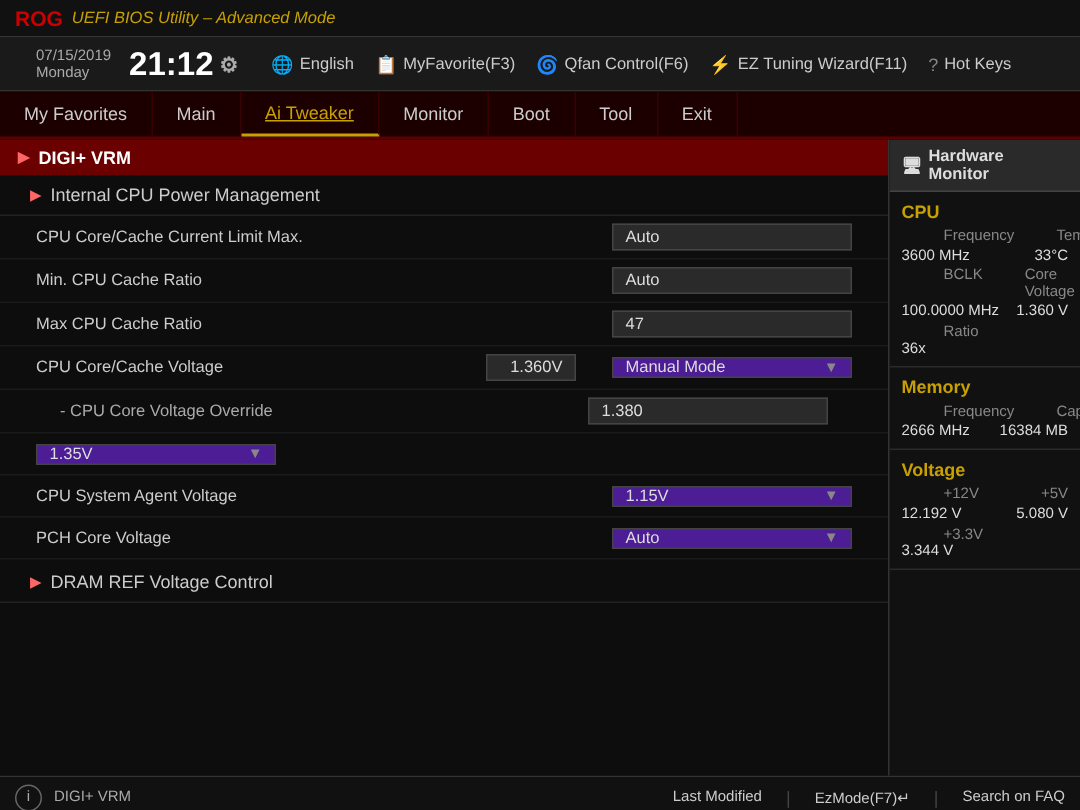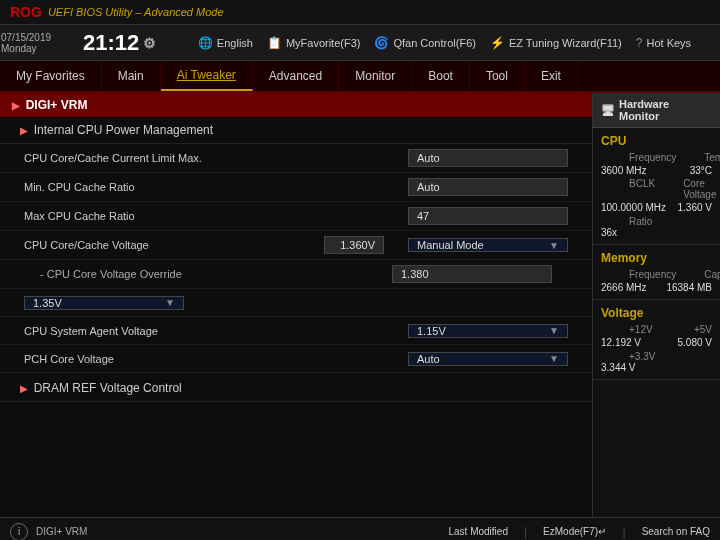--- a/index.html
+++ b/index.html
@@ -27,22 +27,22 @@
       font-size: 11px;
     }
     .title-bar-text span { color: #c8a000; font-style: italic; }
 
     
     .info-bar {
       background: #1a1a1a;
       height: 36px;
       display: flex;
       align-items: center;
-      padding: 0 1px;
-      gap: 32px;
+      padding: 0 24px;
+      gap: 12px;
       border-bottom: 1px solid #333;
     }
     .datetime { display: flex; flex-direction: column; font-size: 10px; color: #aaa; }
     .time-big { font-size: 22px; color: #fff; font-weight: bold; line-height: 1; display: flex; align-items: center; gap: 4px; }
     .time-gear { color: #aaa; font-size: 14px; }
     .info-items { display: flex; align-items: center; gap: 14px; margin-left: 10px; }
     .info-item { display: flex; align-items: center; gap: 4px; color: #ccc; font-size: 11px; cursor: pointer; }
     .info-icon { color: #888; font-size: 12px; }
 
     
@@ -133,21 +133,21 @@
       background: #2a2a2a;
       border: 1px solid #444;
       color: #ddd;
       padding: 2px 8px;
       font-size: 11px;
       min-width: 60px;
       text-align: right;
       margin-right: 4px;
     }
     .setting-dropdown {
-      background: #0f172a;
+      background: #4c1d95;
       border: 1px solid #444;
       color: #ddd;
       padding: 0 8px;
       font-size: 11px;
       min-width: 160px;
       display: flex;
       align-items: center;
       justify-content: space-between;
     }
     .setting-dropdown .dd-arrow { color: #888; font-size: 10px; }
@@ -290,23 +290,20 @@
 
 <div class="nav-bar">
   <div class="nav-item">
       <span>My Favorites</span>
     </div>
   <div class="nav-item">
       <span>Main</span>
     </div>
   <div class="nav-item active">
       <span>Ai Tweaker</span>
-    </div>
-  <div class="nav-item">
-      <span>Advanced</span>
     </div>
   <div class="nav-item">
       <span>Monitor</span>
     </div>
   <div class="nav-item">
       <span>Boot</span>
     </div>
   <div class="nav-item">
       <span>Tool</span>
     </div>

